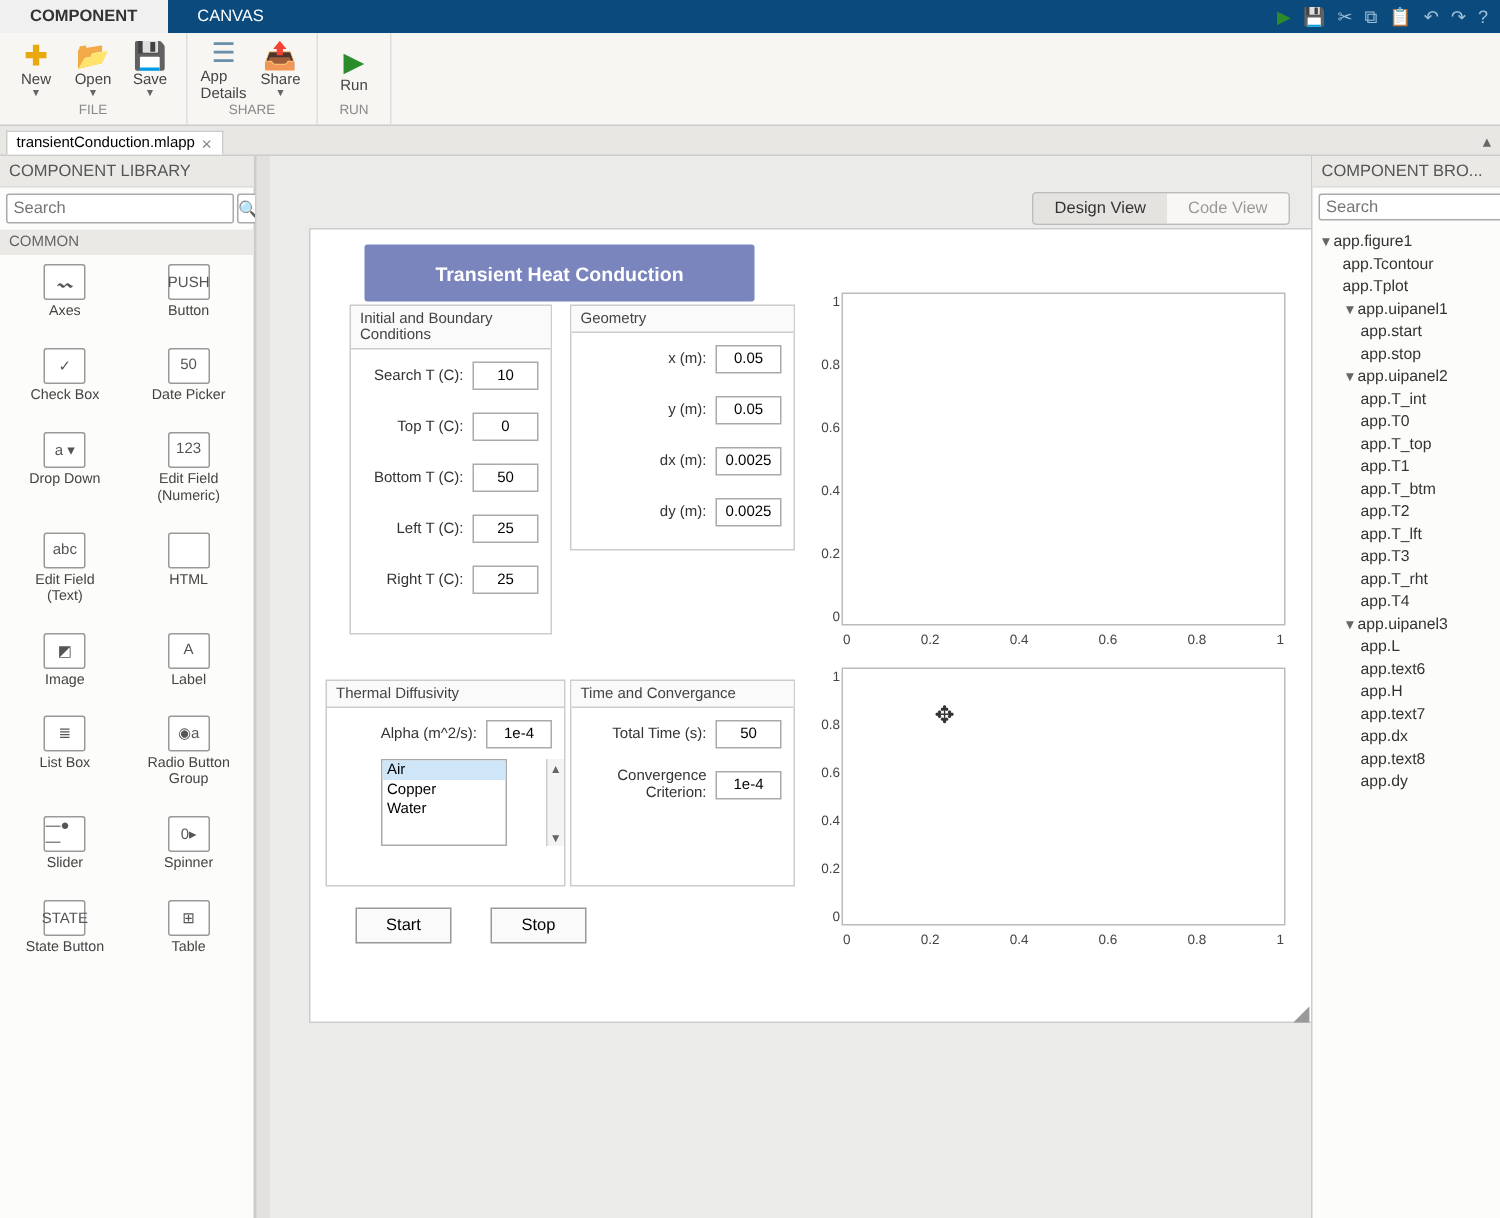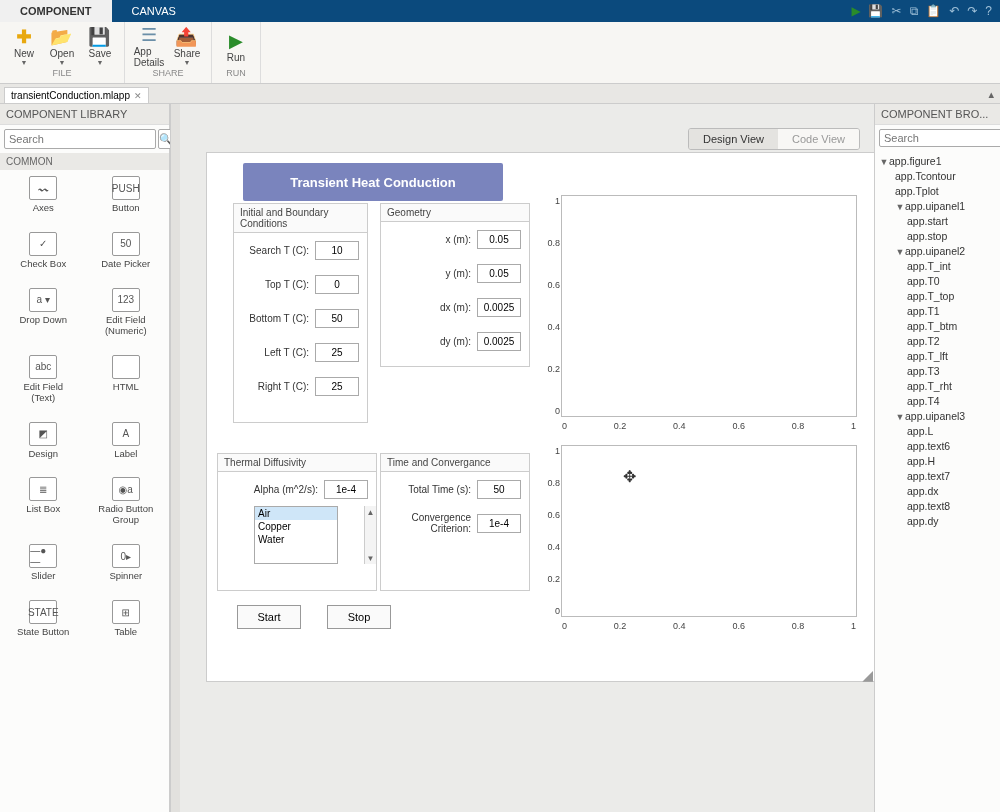--- a/index.html
+++ b/index.html
@@ -208,21 +208,21 @@
         <div class="comp-item">
           <div class="cicon">abc</div>
           <div class="clabel">Edit Field<br>(Text)</div>
         </div>
         <div class="comp-item">
           <div class="cicon"></div>
           <div class="clabel">HTML</div>
         </div>
         <div class="comp-item">
           <div class="cicon">◩</div>
-          <div class="clabel">Design</div>
+          <div class="clabel">Image</div>
         </div>
         <div class="comp-item">
           <div class="cicon">A</div>
           <div class="clabel">Label</div>
         </div>
         <div class="comp-item">
           <div class="cicon">≣</div>
           <div class="clabel">List Box</div>
         </div>
         <div class="comp-item">

